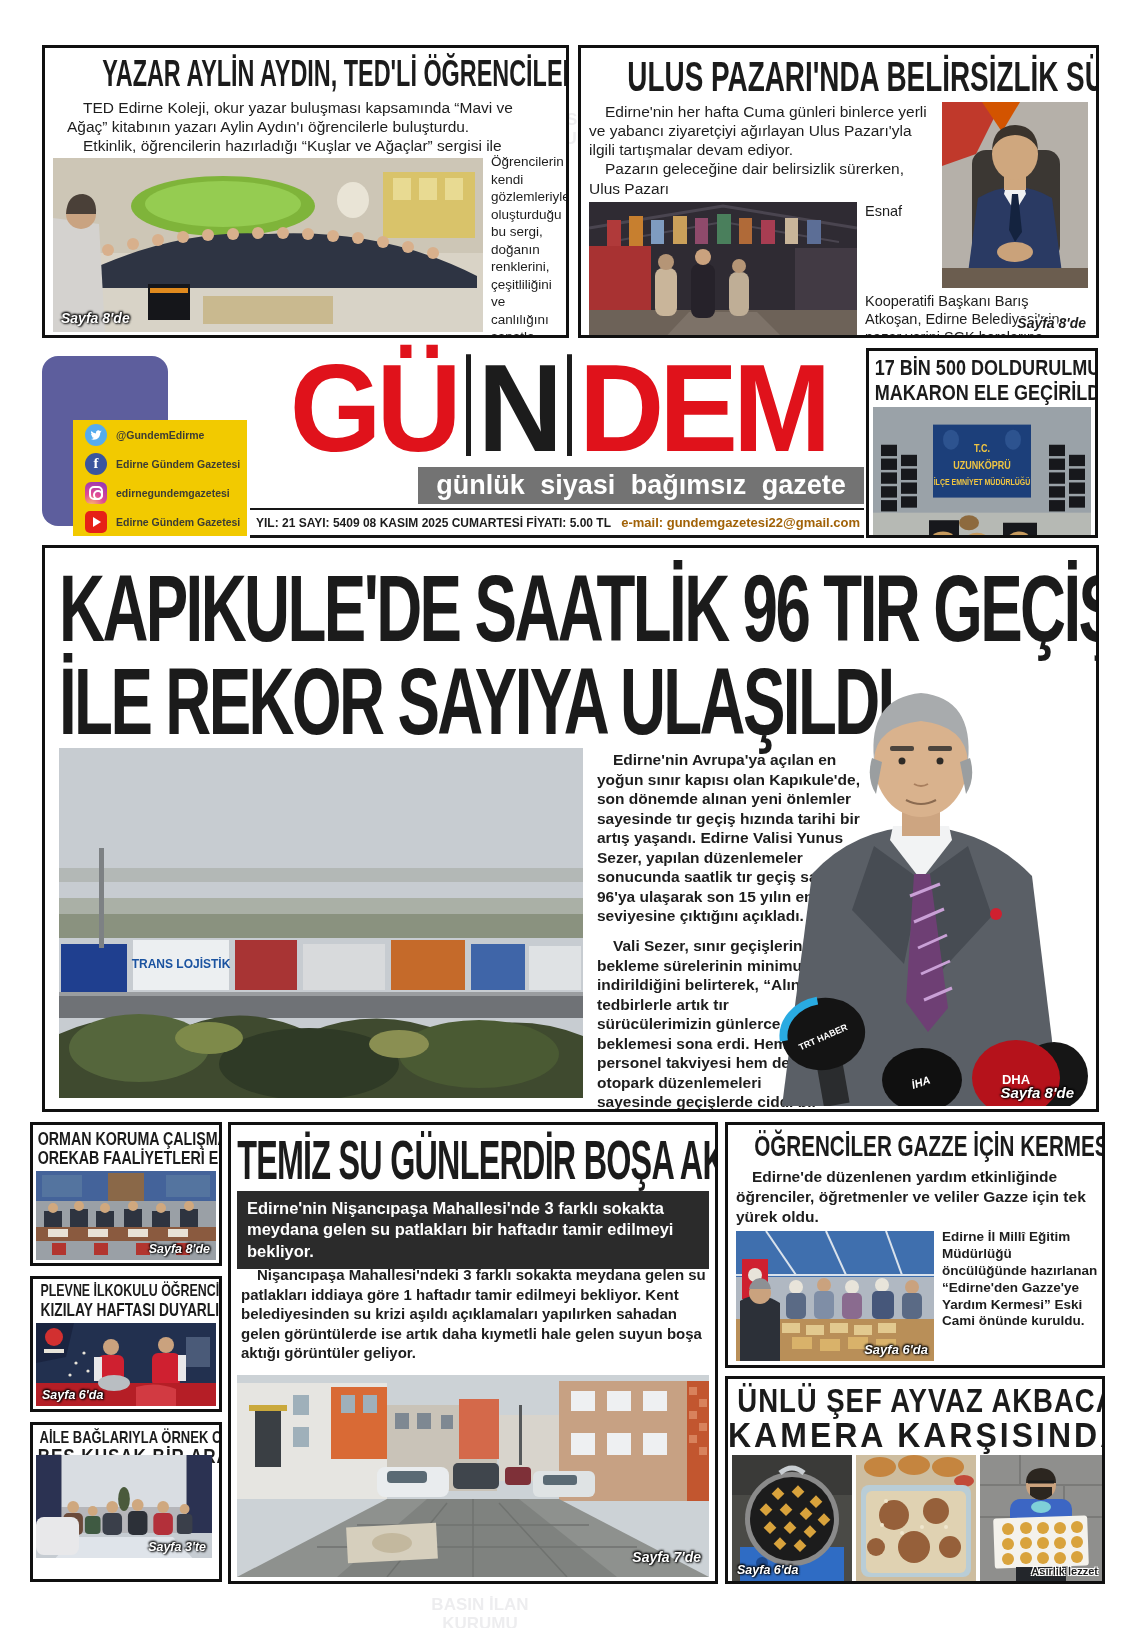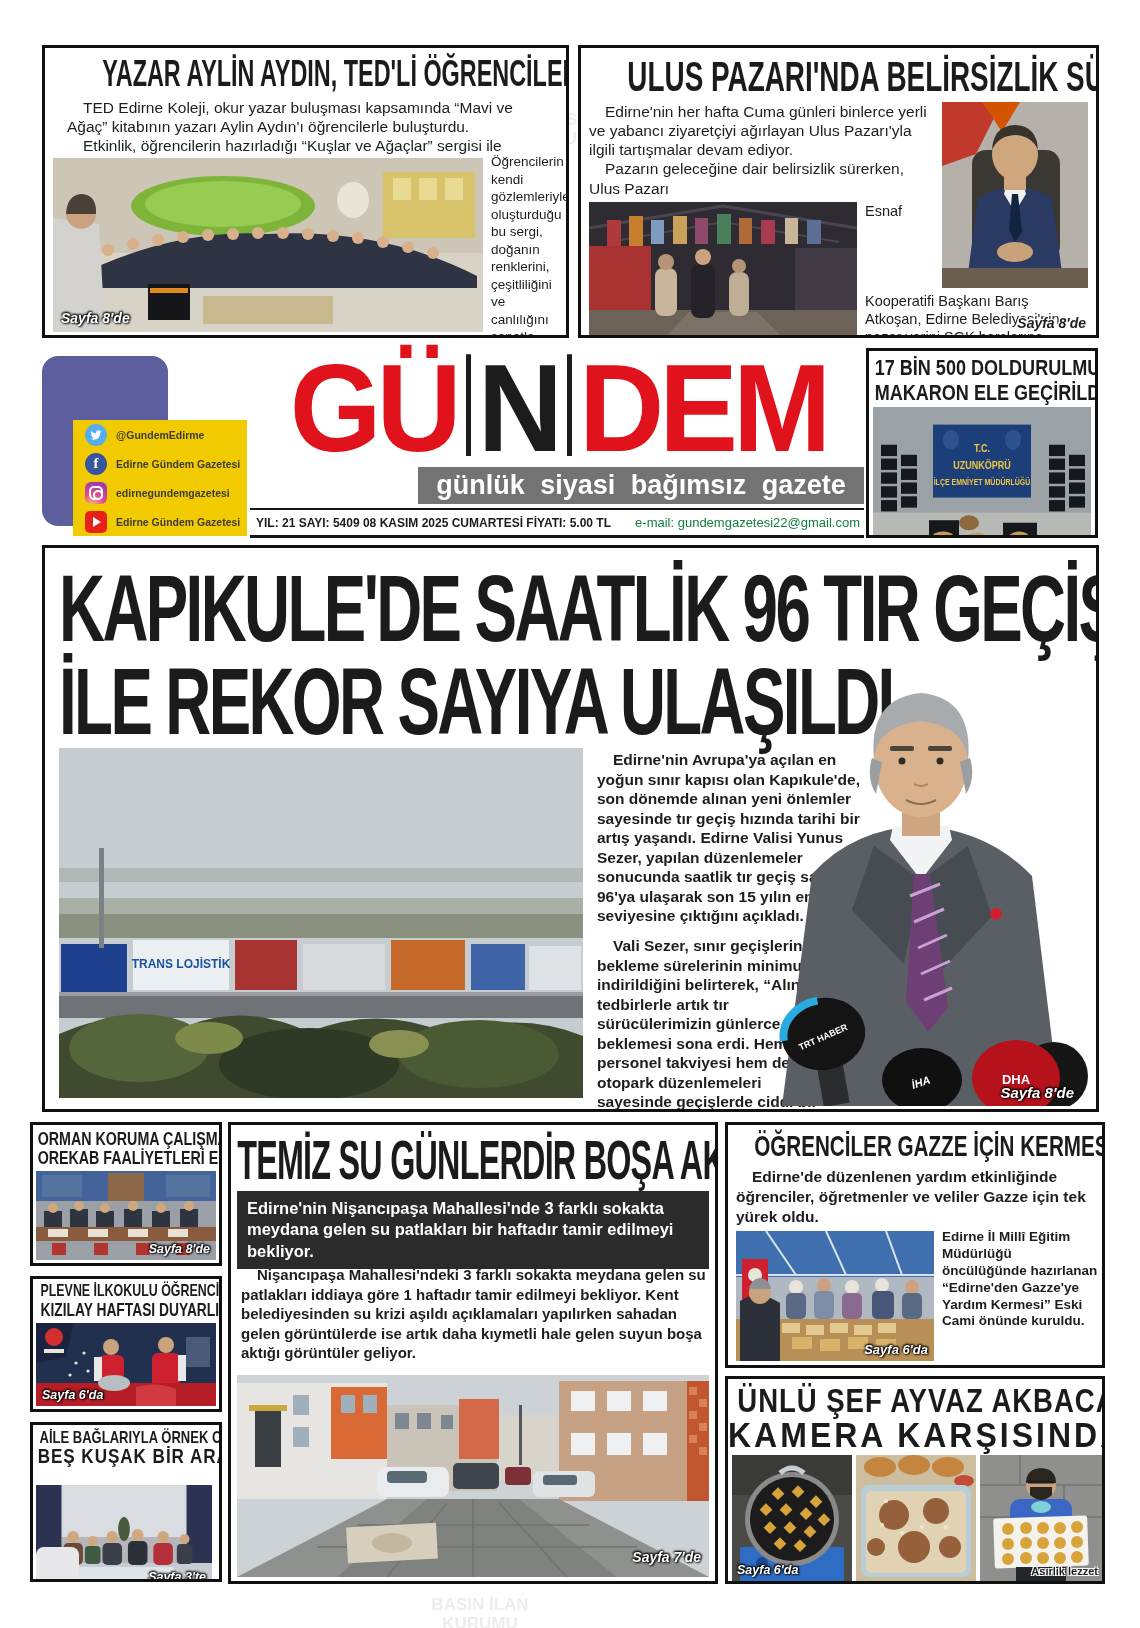--- a/index.html
+++ b/index.html
@@ -39,21 +39,21 @@
         justify-content:center;font-weight:bold;font-size:118px;letter-spacing:-5px;line-height:.92;
         transform:scale(1.0,1.06);transform-origin:50% 0;}
   #logo .red{color:#e0121b;}
   #logo .blk{color:#1c1c1c;}
   .logo-bar{display:inline-block;width:5px;height:96px;background:#1c1c1c;margin:4px 7px 0 9px;}
   #tagline-bar{position:absolute;left:418px;top:467px;width:446px;height:37px;background:#737373;color:#fff;
         display:flex;align-items:center;justify-content:center;font-weight:bold;font-size:27px;word-spacing:8px;}
   #issue-row{position:absolute;left:250px;top:508px;width:614px;height:30px;border-top:2px solid #161616;
         border-bottom:3px solid #161616;display:flex;align-items:center;justify-content:space-between;box-sizing:border-box;}
   #issue-line{font-size:12px;font-weight:bold;color:#1c1c1c;padding-left:6px;}
-  #email{font-size:13px;font-weight:normal;color:#15803d;padding-right:4px;}
+  #email{font-size:13px;font-weight:bold;color:#a16207;padding-right:4px;}
 </style>
 </head>
 <body>
 
 <div id="page">
 
   <span class="wm" style="left:110px;top:170px;">BASIN İLAN KURUMU</span>
   <span class="wm" style="left:540px;top:110px;">BASIN İLAN KURUMU</span>
   <span class="wm" style="left:900px;top:220px;">BASIN İLAN KURUMU</span>
   <span class="wm" style="left:60px;top:630px;">BASIN İLAN KURUMU</span>
@@ -403,21 +403,21 @@
         <ellipse cx="78" cy="60" rx="16" ry="8" fill="#b9bec2"></ellipse>
         <path d="M100 64 Q120 58 140 66 L140 83 L100 83 Z" fill="#d23a42"></path>
       </svg>
       <span class="ref" style="left:6px;bottom:4px;font-size:12.5px;">Sayfa 6'da</span>
     </div>
   </section>
 
   <section class="box" style="left:30px;top:1422px;width:192px;height:160px;">
     <h3 class="hl" style="font-size:14px;transform:scale(0.93,1.2);transform-origin:50% 0;margin-top:4px;">AİLE BAĞLARIYLA ÖRNEK OLDULAR</h3>
     <h3 class="hl" style="font-size:18px;letter-spacing:1px;transform:scale(0.95,1.15);transform-origin:50% 0;margin-top:3px;">BEŞ KUŞAK BİR ARADA</h3>
-    <div class="photo" style="left:3px;top:60px;width:176px;height:103px;text-decoration:underline;">
+    <div class="photo" style="left:3px;top:30px;width:176px;height:103px;text-decoration:underline;">
       <svg viewBox="0 0 180 103" preserveAspectRatio="none">
         <rect width="180" height="103" fill="#b6b6ba"></rect>
         <rect x="26" width="128" height="52" fill="#d9dde2"></rect>
         <rect width="26" height="103" fill="#2b3252"></rect>
         <rect x="154" width="26" height="103" fill="#2b3252"></rect>
         <rect y="78" width="180" height="25" fill="#c6ccd2"></rect>
         <path d="M40 82 L140 82 L160 103 L20 103 Z" fill="#dfe4ea"></path>
         <g>
           <circle cx="38" cy="52" r="6" fill="#cfa87f"></circle>
             <rect x="28" y="58" width="20" height="22" rx="5" fill="#6b4a3a"></rect>

